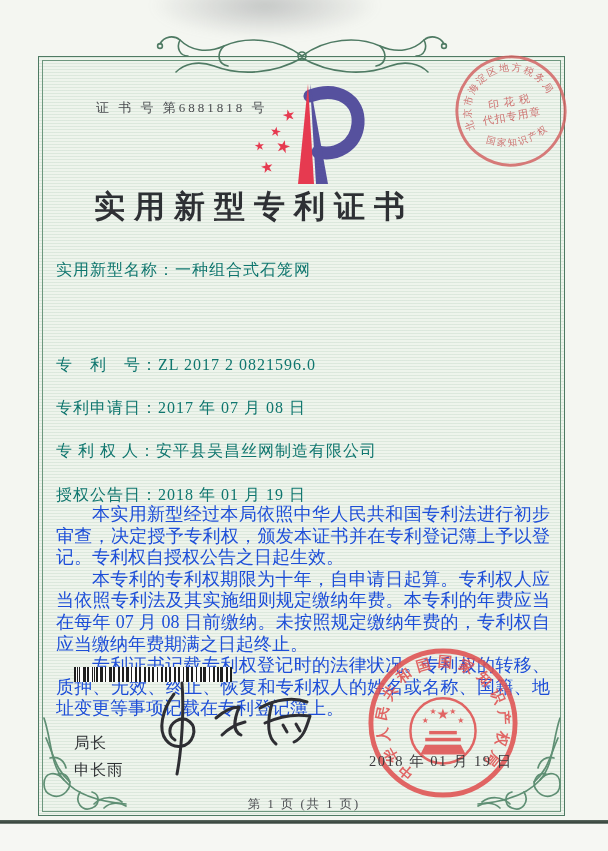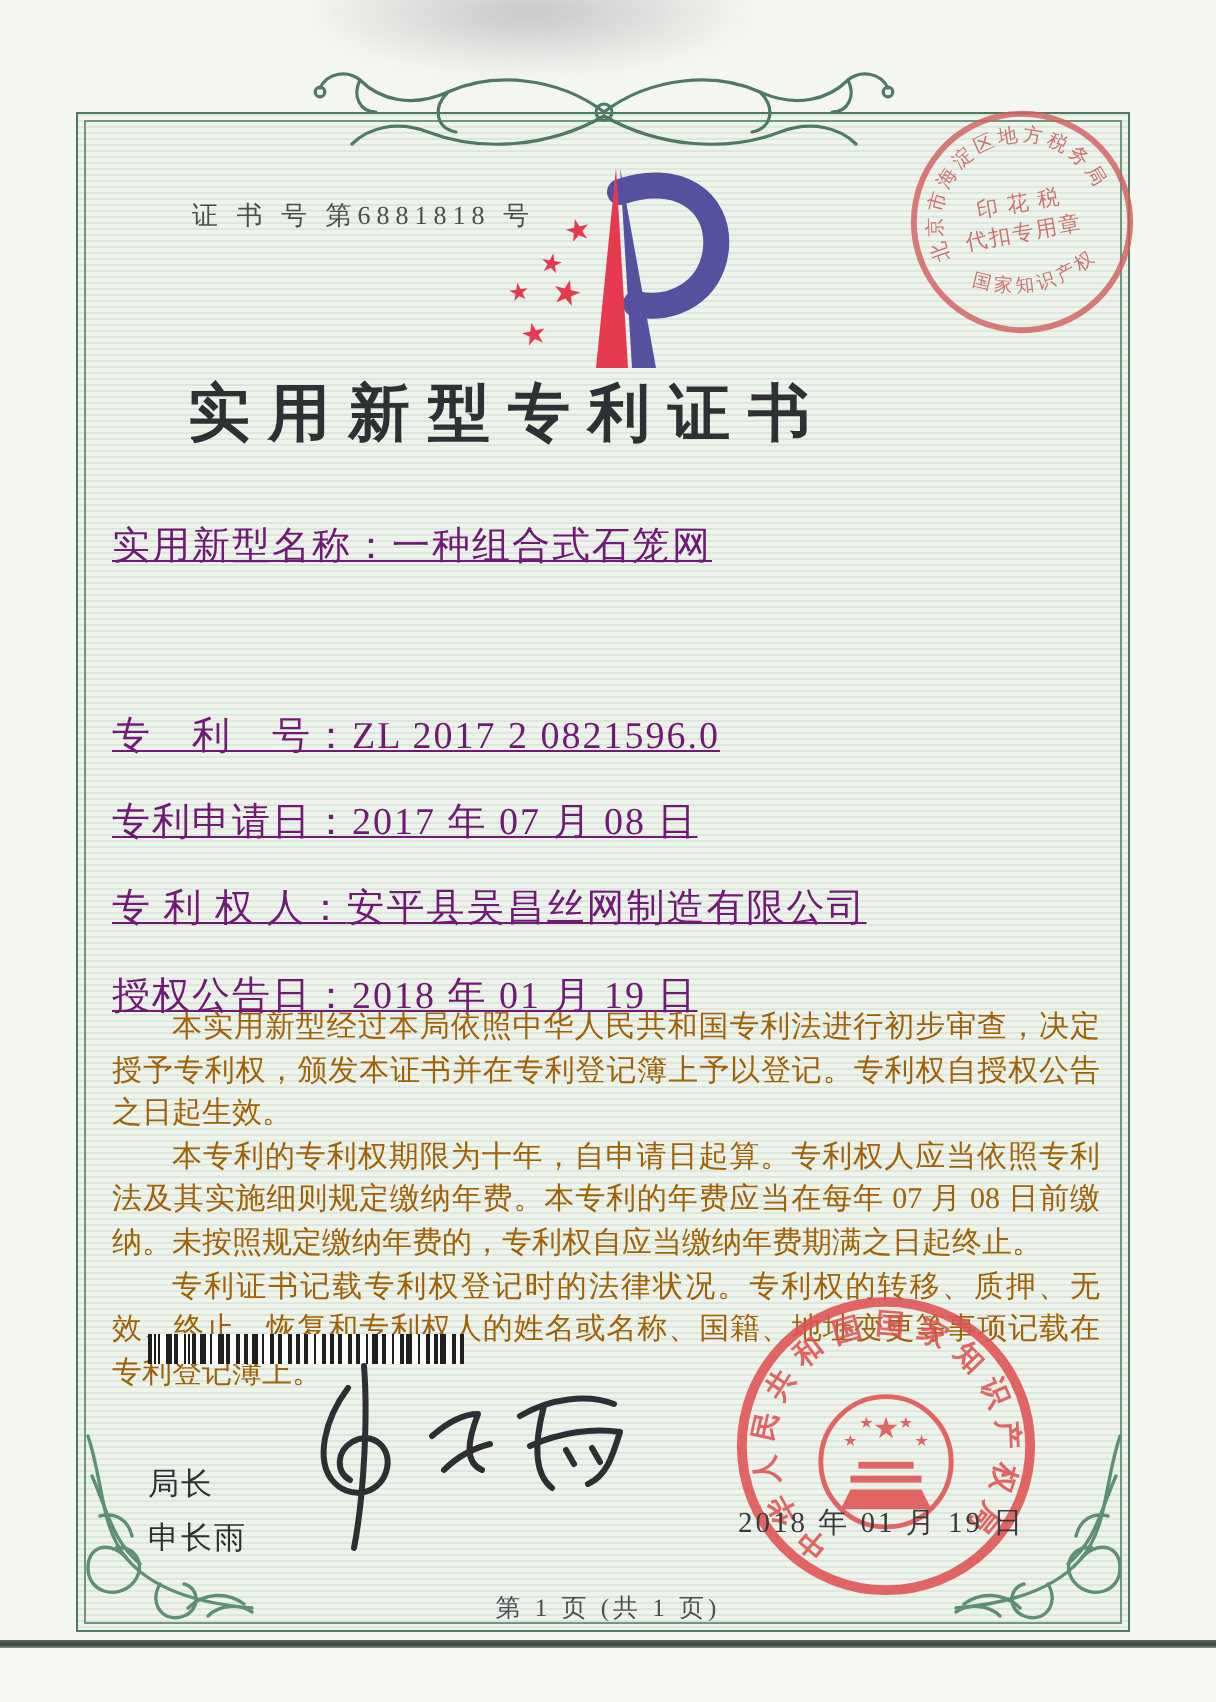--- a/index.html
+++ b/index.html
@@ -24,23 +24,23 @@
       repeating-linear-gradient(180deg,rgba(124,168,139,.16) 0 1px,rgba(124,168,139,0) 1px 3px),
       #eef4ec;
     box-sizing:border-box;}
   .cert-panel-inner{position:absolute;inset:3px;border:1px solid #6d977e;pointer-events:none;}
   svg.ornament{position:absolute;overflow:visible;}
   
   .cert-no{position:absolute;left:56px;top:99px;font-size:13px;letter-spacing:3px;color:#4a4c50;margin-left:40px;}
   .logo-wrap{position:absolute;left:238px;top:80px;width:134px;height:112px;}
   .page-title{position:absolute;left:0;top:186px;width:508px;text-align:center;
     font-size:31px;font-weight:600;letter-spacing:9px;color:#2e3034;}
-  .field-row{position:absolute;left:56px;font-size:19px;letter-spacing:1px;color:#701a75;white-space:nowrap;text-decoration:underline;}
-  .body-text{position:absolute;left:56px;top:504px;width:494px;font-size:15px;
-    line-height:21.6px;text-align:justify;color:#a16207;}
+  .field-row{position:absolute;left:56px;font-size:16px;letter-spacing:1px;color:#0f766e;white-space:nowrap;}
+  .body-text{position:absolute;left:56px;top:504px;width:494px;font-size:18px;
+    line-height:21.6px;text-align:justify;color:#1d4ed8;}
   .body-text p{margin:0;text-indent:2em;}
   .barcode{position:absolute;left:74px;top:667px;width:158px;height:15px;background-color:#fdfdfc;
     background-image:
       repeating-linear-gradient(90deg,#1f1f1f 0 2px,transparent 2px 5px,#1f1f1f 5px 6px,transparent 6px 9px,#1f1f1f 9px 11px,transparent 11px 13px),
       repeating-linear-gradient(90deg,transparent 0 3px,#1f1f1f 3px 4px,transparent 4px 10px,#1f1f1f 10px 12px,transparent 12px 17px);}
   .signer{position:absolute;left:74px;top:705px;font-family:"Liberation Sans","DejaVu Sans",sans-serif;
     font-size:15.5px;line-height:27px;color:#2f3134;letter-spacing:1px;margin-top:24px;}
   .sig-wrap{position:absolute;left:142px;top:678px;width:185px;height:102px;}
   .seal-wrap{position:absolute;left:364px;top:644px;width:158px;height:158px;opacity:.88;}
   .seal-date{position:absolute;left:369px;top:752px;font-size:14.5px;letter-spacing:1.5px;color:#3a3a3d;z-index:6;}

